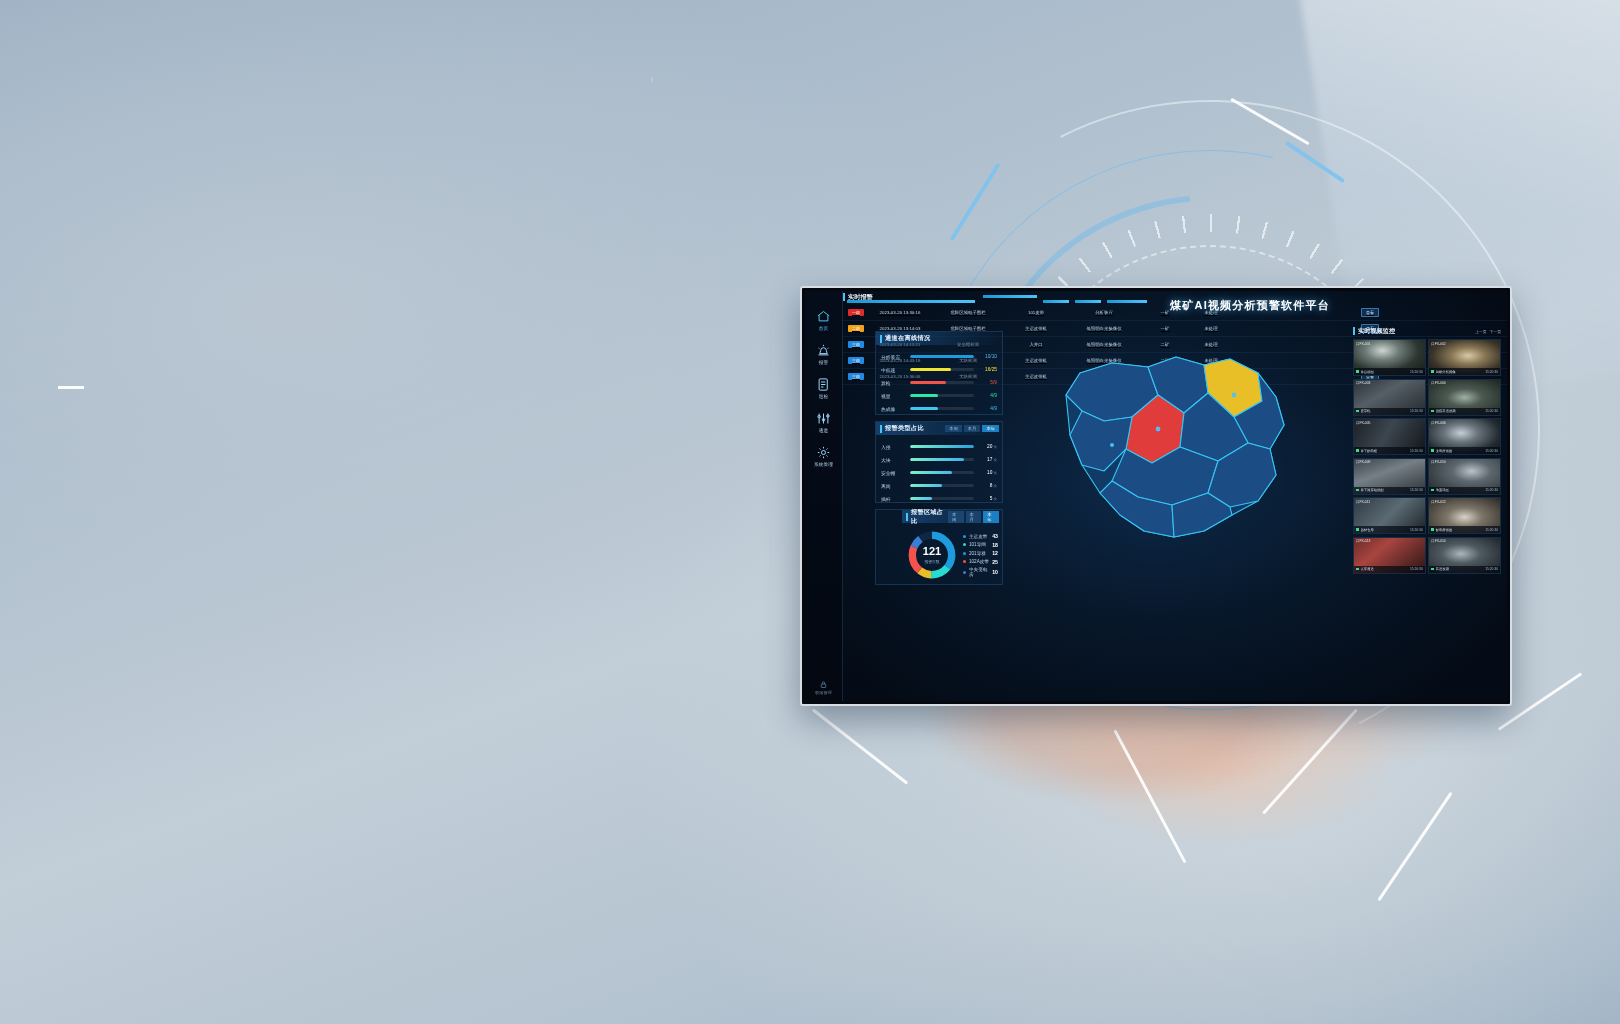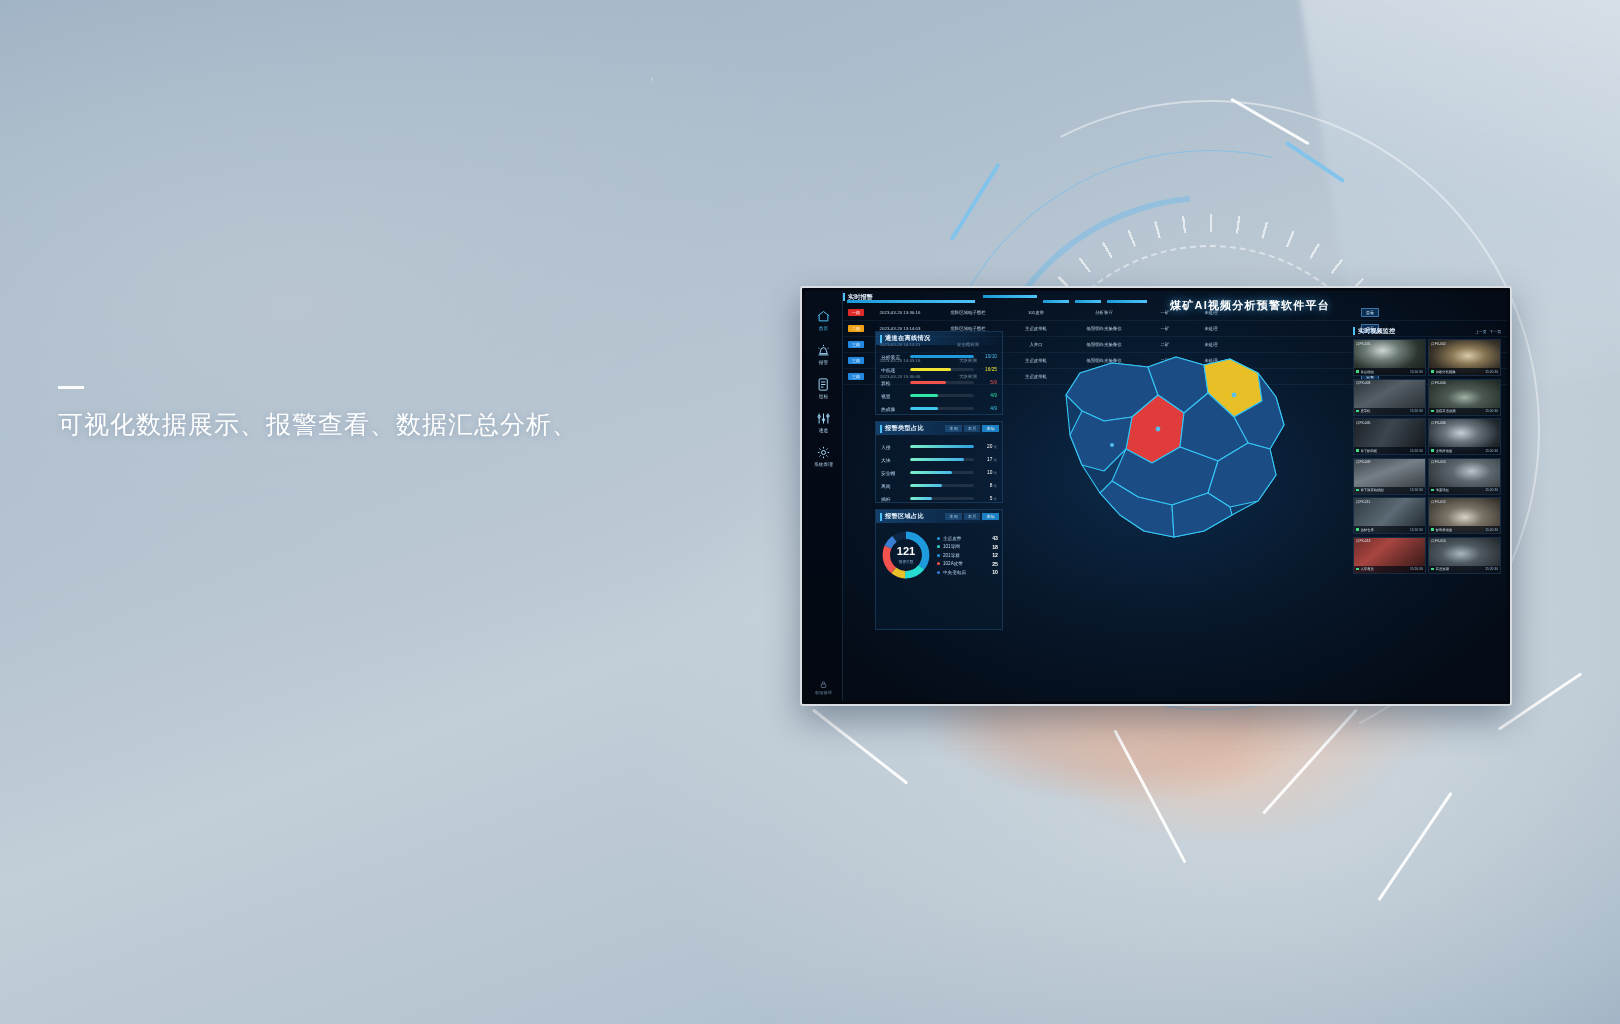--- a/index.html
+++ b/index.html
@@ -85,21 +85,21 @@
           border-right:1px solid rgba(60,130,190,.25);
           display:flex; flex-direction:column; align-items:center; padding-top:18px; gap:12px; }
   .side-item { display:flex; flex-direction:column; align-items:center; gap:2px; cursor:pointer; width:100%; }
   .side-item svg { width:15px; height:15px; }
   .side-lbl { font-size:4.6px; color:#b9d6ef; letter-spacing:.2px; }
   .side-item.active .side-lbl { color:#4fc3f7; }
   .side-bottom { margin-top:auto; padding-bottom:6px; display:flex; flex-direction:column; align-items:center; gap:1px; }
   .side-bottom .side-lbl { font-size:4px; color:#5d7somethin; color:#6d8ba6; }
 
   
-  .content { flex:1; position:relative; }
+  .content { flex:1; position:relative;text-decoration:underline; }
 
   
   .topbar { position:absolute; left:0; right:0; top:0; height:34px; }
   .topbar .deco { position:absolute; height:3px; background:linear-gradient(90deg,#1a9ad8,#4fc3f7); }
   .title {
     position:absolute; left:0; right:0; top:5px; text-align:center;
     font-size:11px; font-weight:bold; color:#ffffff; letter-spacing:1.2px;
     text-shadow:0 0 8px rgba(80,190,255,.75);
   }
   .titlewrap { position:absolute; left:150px; right:0; top:2px; }
@@ -114,21 +114,21 @@
               background:linear-gradient(90deg, rgba(30,96,160,.55), rgba(20,55,100,0)); }
   .panel-hd .bar { width:2px; height:8px; background:#4fc3f7; margin-right:3px; }
   .panel-hd .t { font-size:6.2px; color:#e8f4ff; letter-spacing:.3px; font-weight:bold; }
   .tabs { margin-left:auto; display:flex; gap:2px; padding-right:3px; }
   .tab { font-size:4.3px; color:#9dc3e2; background:rgba(40,95,150,.5); padding:1px 4px; cursor:pointer; }
   .tab.on { background:#1b7fc4; color:#fff; }
 
   
   .p-online { left:32px; top:40px; width:128px; height:84px; }
   .p-type   { left:32px; top:130px; width:128px; height:82px; }
-  .p-area   { left:32px; top:218px; width:128px; height:121px; }
+  .p-area   { left:32px; top:218px; width:128px; height:76px;padding-left:26px; }
 
   .rows { padding:5px 5px 0 5px; }
   .row { display:flex; align-items:center; height:13px; gap:3px; }
   .row .lbl { font-size:4.8px; color:#b9d6ef; width:26px; flex:0 0 26px; }
   .row .track { flex:1; height:3.4px; border-radius:2px; background:rgba(255,255,255,.1); position:relative; overflow:hidden; }
   .row .fill { position:absolute; left:0; top:0; bottom:0; border-radius:2px; }
   .row .val { font-size:4.8px; width:20px; flex:0 0 20px; text-align:right; }
   .row .val .u { font-size:3.6px; color:#7fa7c8; margin-left:1px; }
 
   
@@ -200,21 +200,20 @@
 <div class="ray" style="left:1075px;top:795px;width:150px;height:3px;transform:rotate(62deg);"></div>
 <div class="ray" style="left:1240px;top:760px;width:140px;height:3px;transform:rotate(-48deg);"></div>
 <div class="ray" style="left:1350px;top:845px;width:130px;height:3px;transform:rotate(-56deg);"></div>
 <div class="ray" style="left:1490px;top:700px;width:100px;height:3px;transform:rotate(-34deg);"></div>
 <div class="ray blue" style="left:930px;top:200px;width:90px;height:4px;transform:rotate(-58deg);"></div>
 <div class="ray blue" style="left:1280px;top:160px;width:70px;height:4px;transform:rotate(34deg);"></div>
 <div class="ray" style="left:1225px;top:120px;width:90px;height:3px;transform:rotate(30deg);"></div>
 
 <div class="copy">
   <div class="rule"></div>
-  <div class="desc">可视化数据展示、报警查看、数据汇总分析、</div>
 </div>
 
 <div class="monitor">
   <div class="screen">
 
     <div class="side">
       <div class="side-item active">
         <svg viewBox="0 0 24 24" fill="none" stroke="#4fc3f7" stroke-width="1.6">
             <path d="M3 11 12 4l9 7"></path>
             <path d="M5 10v9h14v-9"></path>

